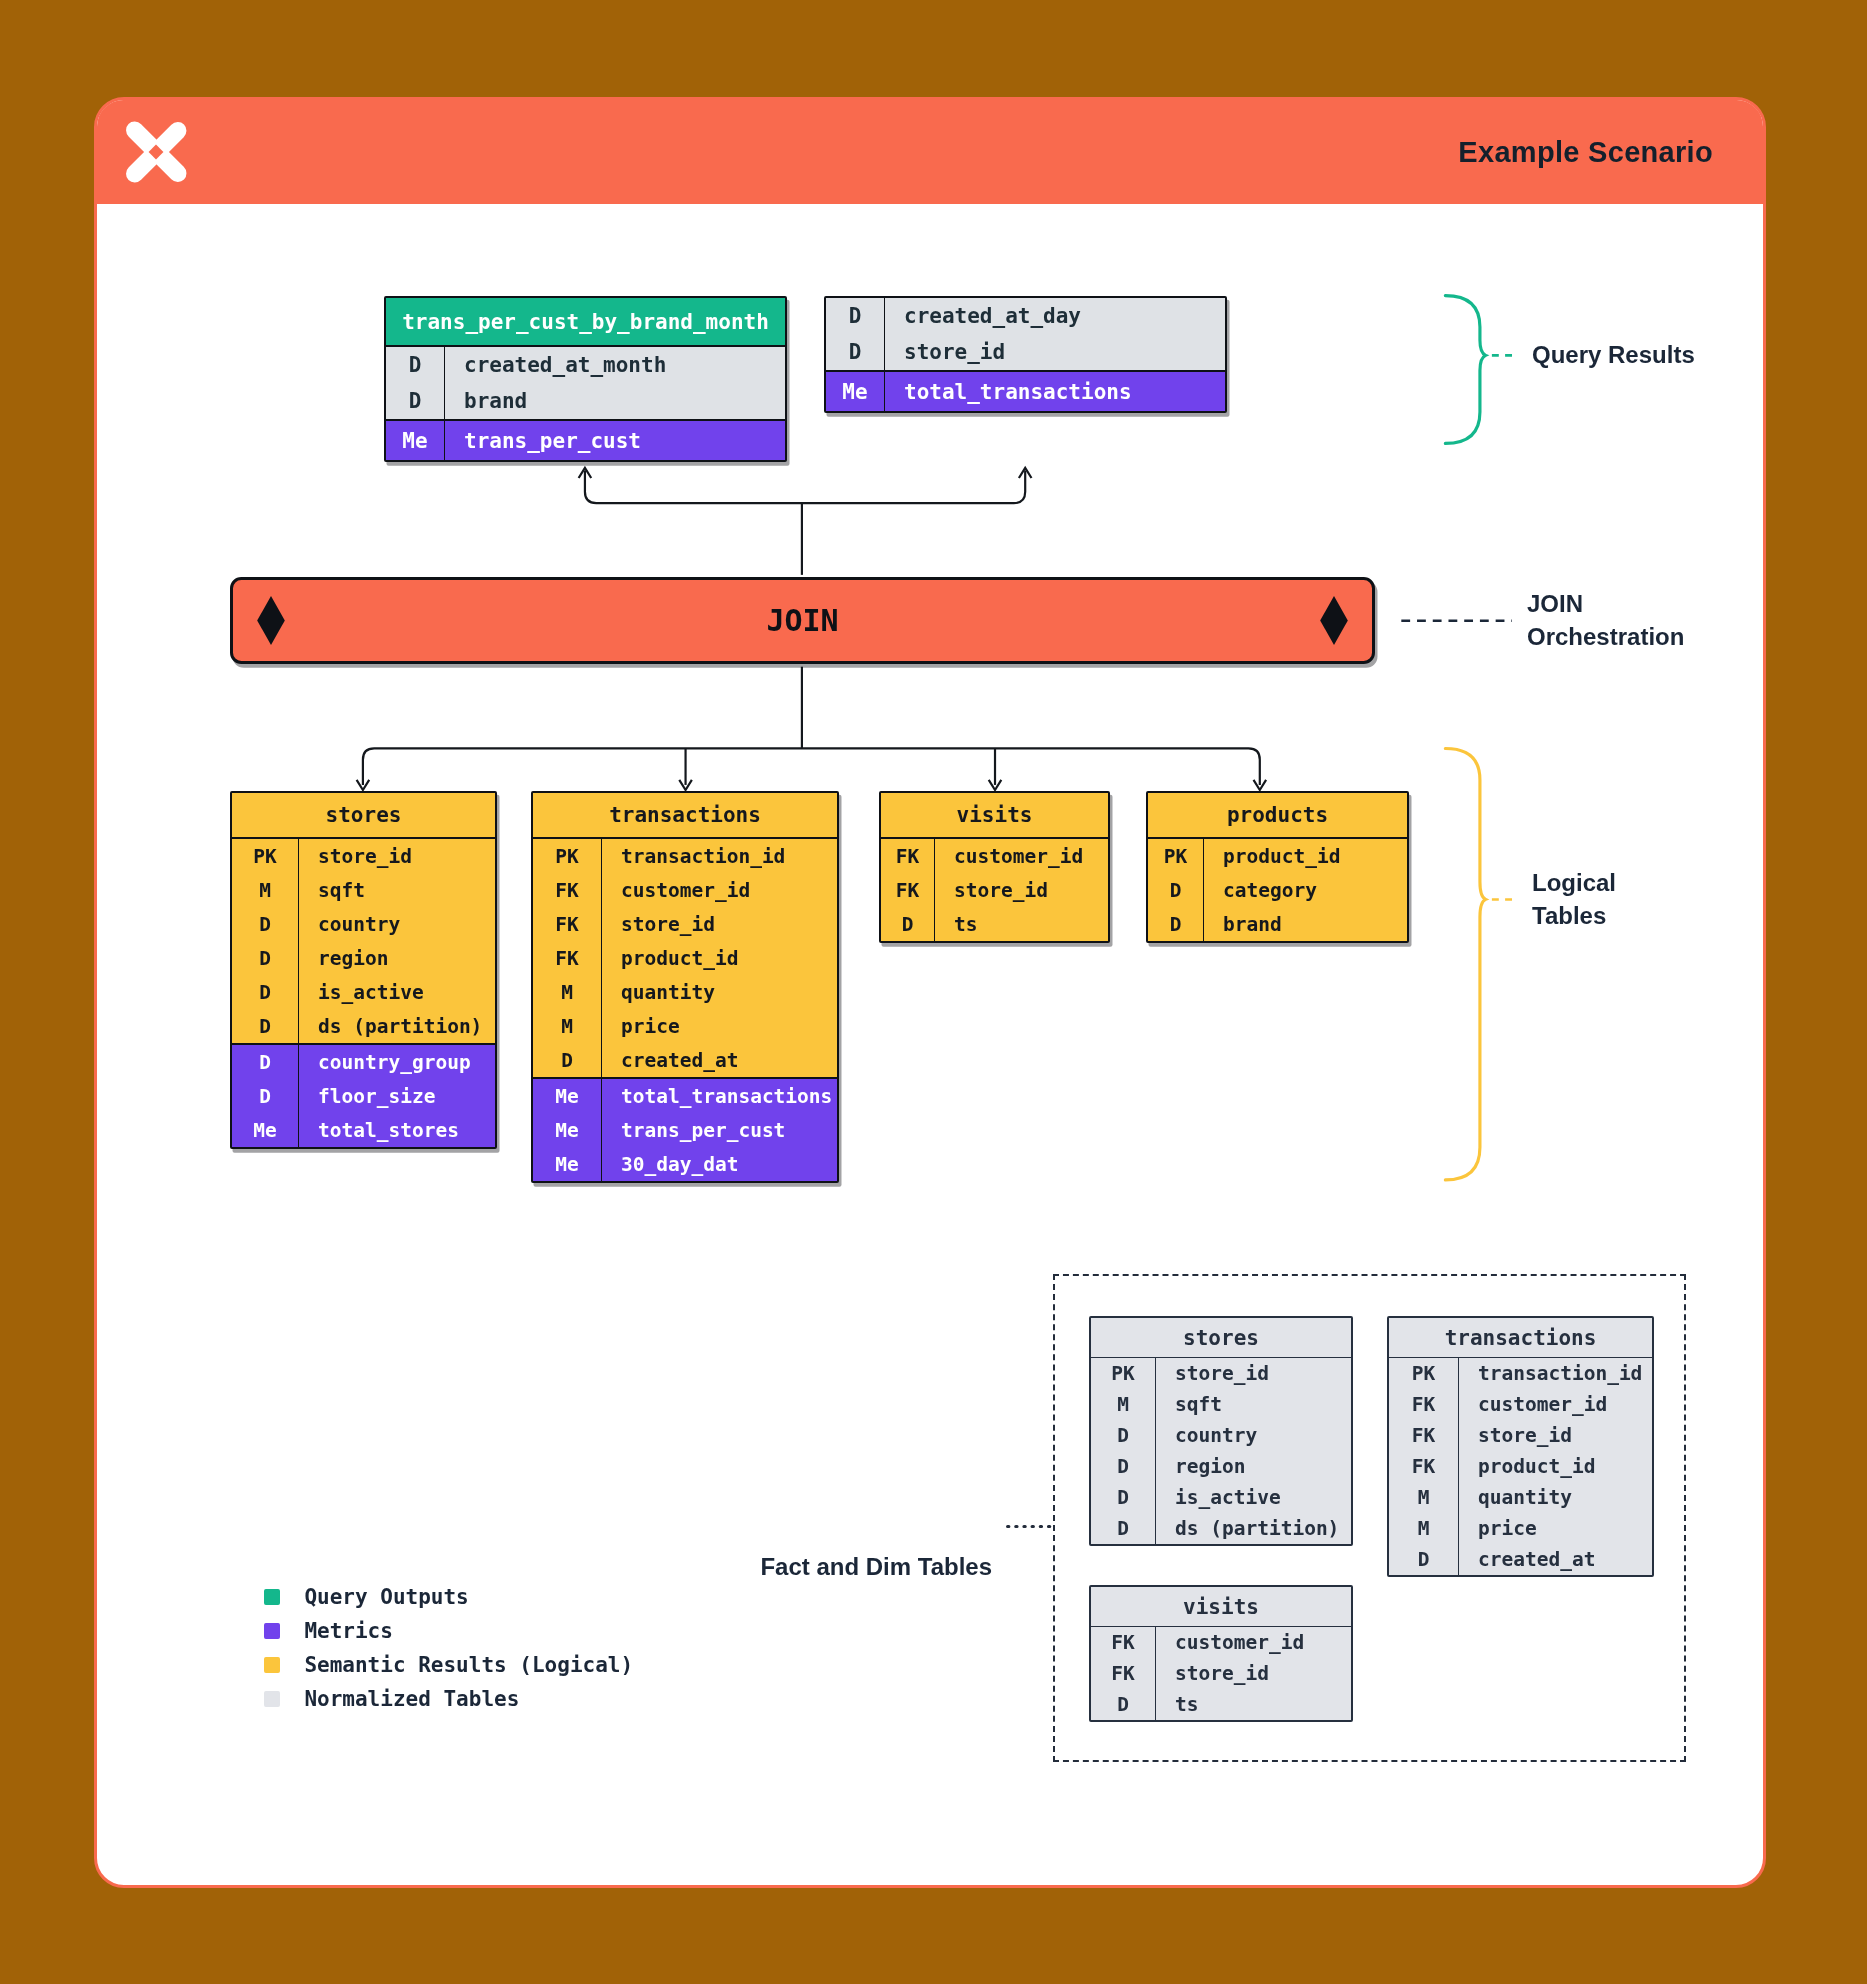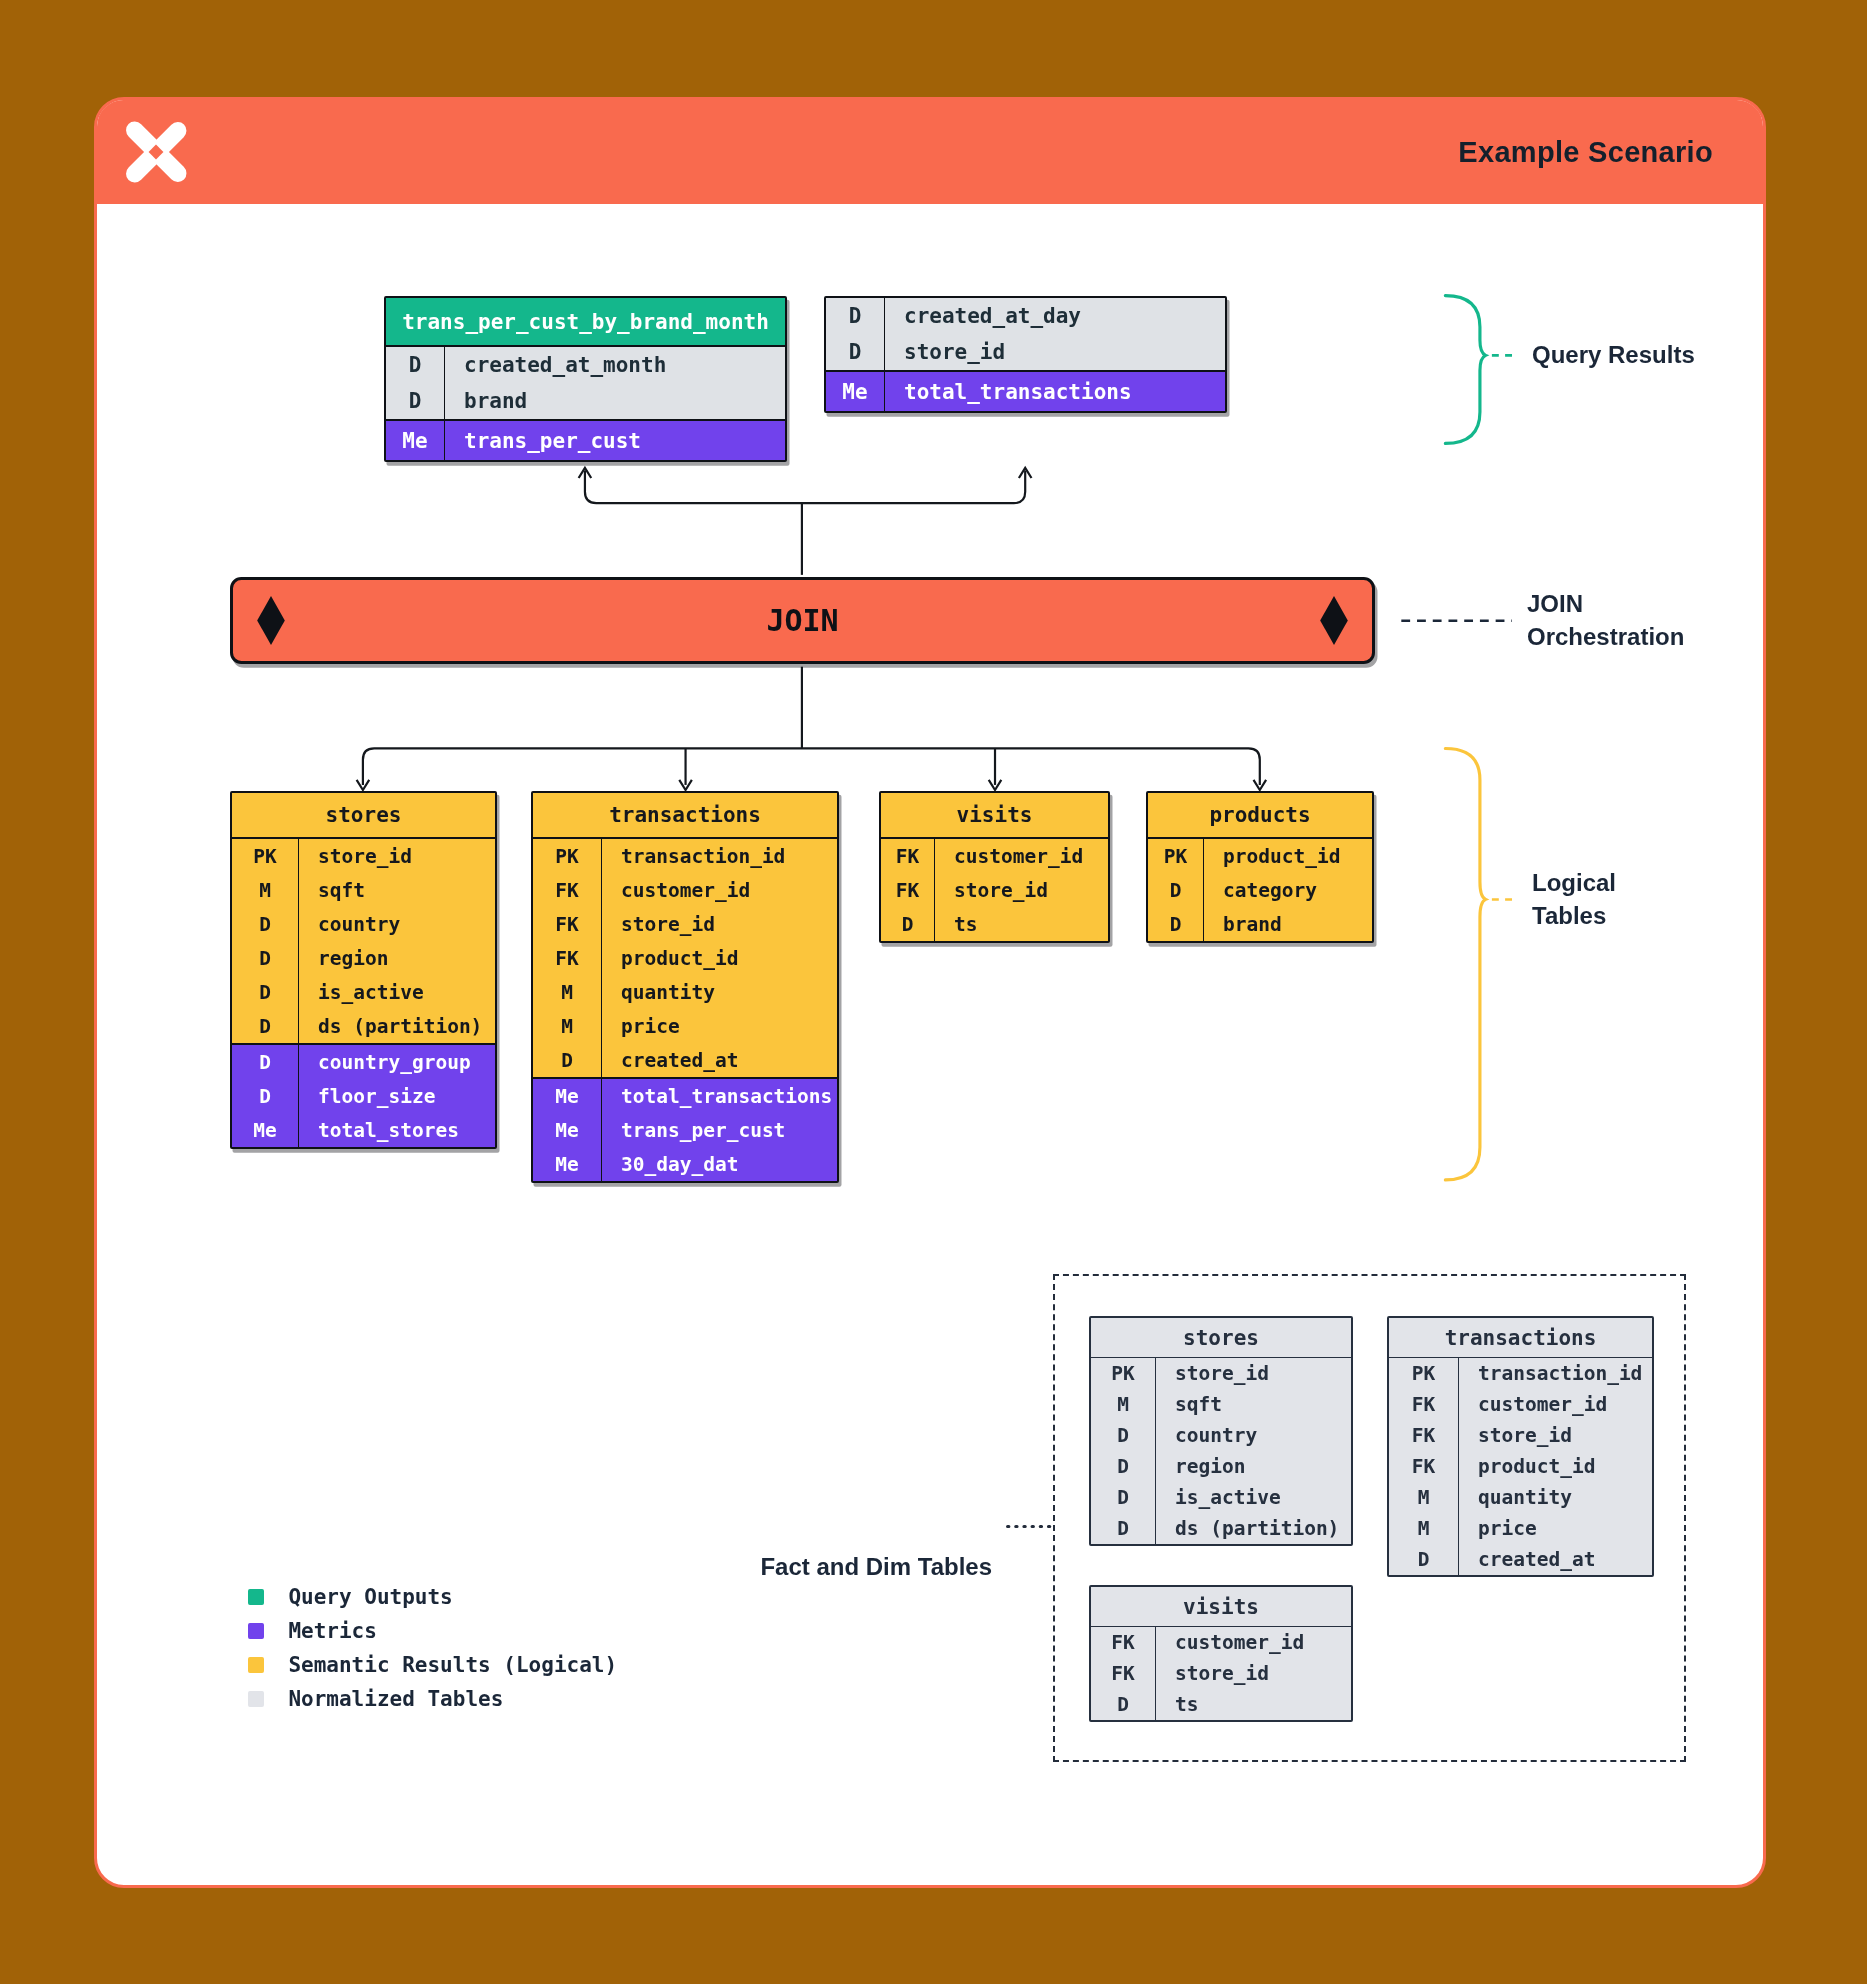--- a/index.html
+++ b/index.html
@@ -69,21 +69,21 @@
   .diamond { width:28px; height:49px; margin:0 24px; }
   
   .ann { position:absolute; color:#1B2738; font-weight:700; font-size:24px; line-height:33px; }
   .ann--right-align { text-align:right;margin-top:40px; }
   
   .dotted-box {
     position:absolute; left:1053px; top:1274px; width:633px; height:488px; box-sizing:border-box;
     border:2.5px dashed #232C3B;
   }
   
-  .legend { position:absolute; left:248px; top:1580px; }
+  .legend { position:absolute; left:264px; top:1580px; }
   .legend-item { display:flex; align-items:center; height:34px; }
   .legend-swatch { width:16.4px; height:16.4px; border-radius:1.9px; margin-right:24px; flex:0 0 16.4px; }
   .legend-label { font-family:"DejaVu Sans Mono", monospace; font-weight:bold; font-size:21px; color:#1B2738; white-space:nowrap; }
 </style>
 </head>
 <body>
 
 <div class="canvas">
 
   <div class="card">
@@ -279,21 +279,21 @@
           <span class="tkey">FK</span>
           <span class="tfield">store_id</span>
         </div>
         <div class="trow">
           <span class="tkey">D</span>
           <span class="tfield">ts</span>
         </div>
       </div>
 
   </div>
-  <div class="tbl tbl--yellow" style="left:1146px; top:791px; width:228px; --keyw:55px;">
+  <div class="tbl tbl--yellow" style="left:1146px; top:791px; width:263px; --keyw:55px;">
     <div class="tbl-name">products</div>
     <div class="sec-dims">
         <div class="trow">
           <span class="tkey">PK</span>
           <span class="tfield">product_id</span>
         </div>
         <div class="trow">
           <span class="tkey">D</span>
           <span class="tfield">category</span>
         </div>

